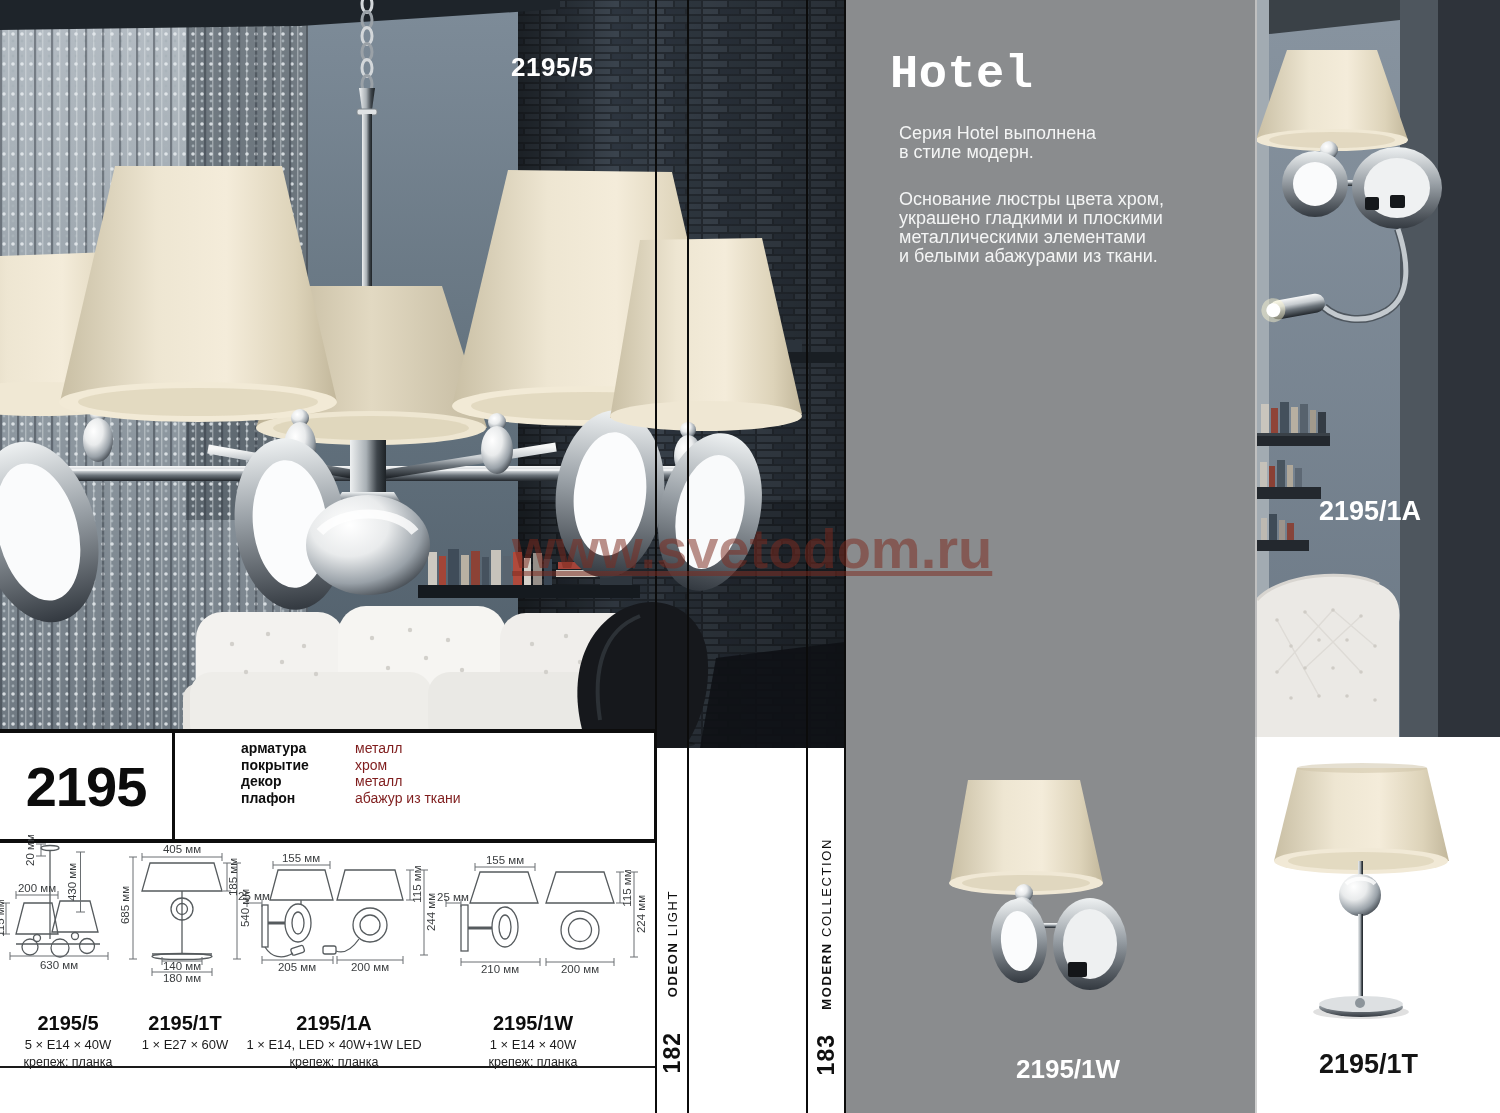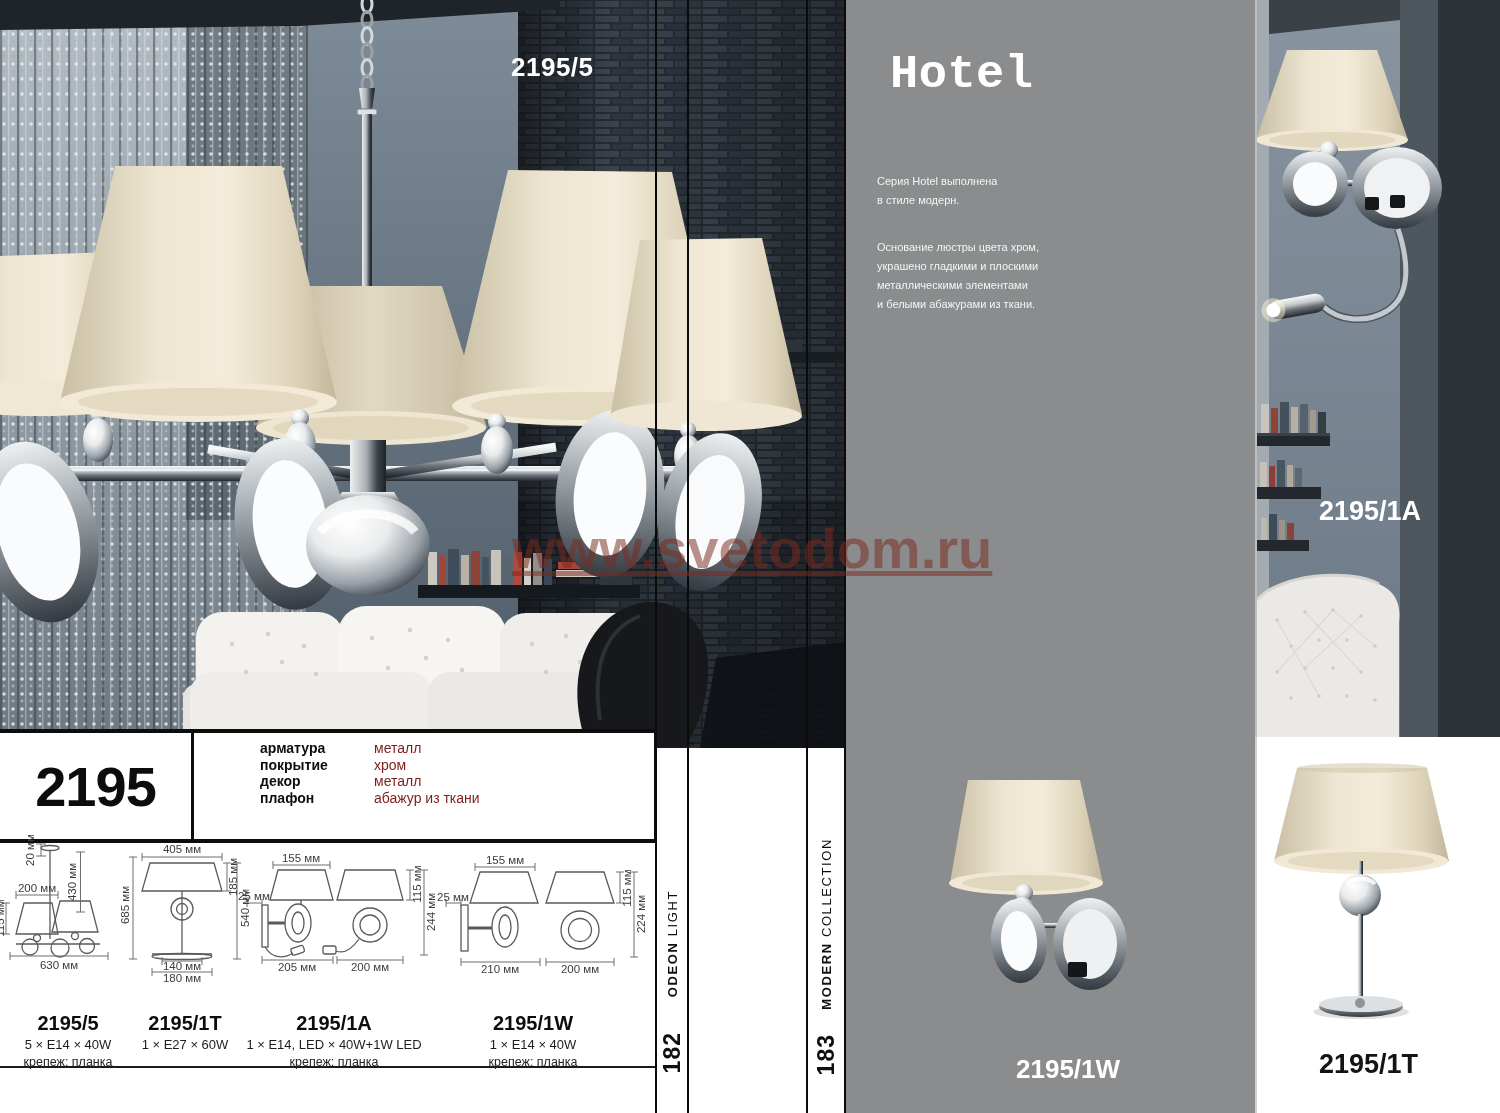--- a/index.html
+++ b/index.html
@@ -12,36 +12,36 @@
   .abs{position:absolute;}
 
   
   .photo-left{left:0;top:0;width:845px;height:748px;}
   .photo-label{color:#fff;font-weight:800;font-size:26px;letter-spacing:.5px;}
   .lbl-2195-5{left:511px;top:52px;}
 
   
   .gray-panel{left:845px;top:0;width:410px;height:1113px;background:#8a8c8e;}
   .series-title{left:45px;top:48px;font-size:47px;font-weight:700;color:#fff;letter-spacing:.5px;font-family:Liberation Mono, monospace;}
-  .series-p{left:32px;color:#f4f5f5;font-size:11px;line-height:19px;white-space:pre-line;margin-top:48px;}
+  .series-p{left:54px;color:#f4f5f5;font-size:18px;line-height:19px;white-space:pre-line;}
   .series-p1{top:124px;}
   .series-p2{top:190px;}
   .lbl-2195-1w{left:171px;top:1054px;color:#fff;font-weight:800;font-size:26px;}
 
   
   .photo-right{left:1255px;top:0;width:245px;height:737px;border-left:2px solid rgba(0,0,0,.25);}
   .lbl-2195-1a{left:62px;top:496px;color:#fff;font-weight:800;font-size:27px;}
   .table-area{left:1255px;top:737px;width:245px;height:376px;background:#fff;border-left:2px solid rgba(0,0,0,.18);}
   .lbl-2195-1t{left:62px;top:312px;color:#141414;font-weight:800;font-size:27px;}
 
   
   .spec-box{left:0;top:729px;width:657px;height:114px;background:#fff;
     border-top:4px solid #0d0d0d;border-bottom:4px solid #0d0d0d;border-right:3px solid #0d0d0d;
     display:flex;}
-  .spec-model{width:194px;border-right:3px solid #0d0d0d;display:flex;align-items:center;justify-content:center;}
+  .spec-model{width:175px;border-right:3px solid #0d0d0d;display:flex;align-items:center;justify-content:center;}
   .spec-model span{font-size:56px;font-weight:800;letter-spacing:-1px;color:#0c0c0c;}
   .spec-rows{flex:1;padding:7px 0 0 22px;margin-left:44px;}
   .spec-row{display:flex;font-size:14px;line-height:16.5px;}
   .spec-label{width:114px;font-weight:700;flex-shrink:0;color:#0e0e0e;}
   .spec-value{color:#7f1d1d;}
 
   
   .dwg-svg{left:0;top:843px;}
   .dim{position:absolute;transform:translate(-50%,-50%);font-size:11.5px;color:#3a3d3f;white-space:nowrap;z-index:5;}
   .dimv{transform:translate(-50%,-50%) rotate(-90deg);}

